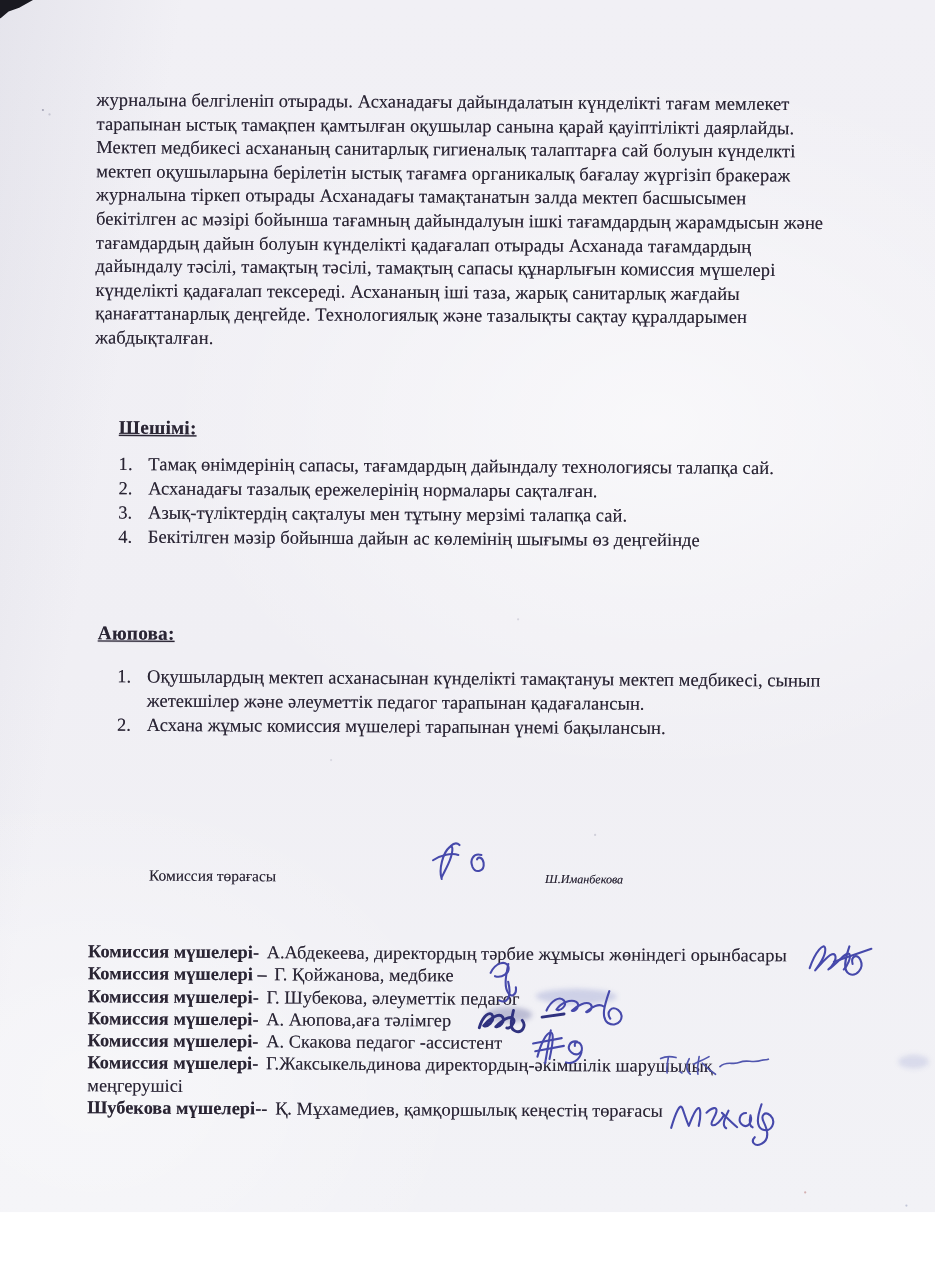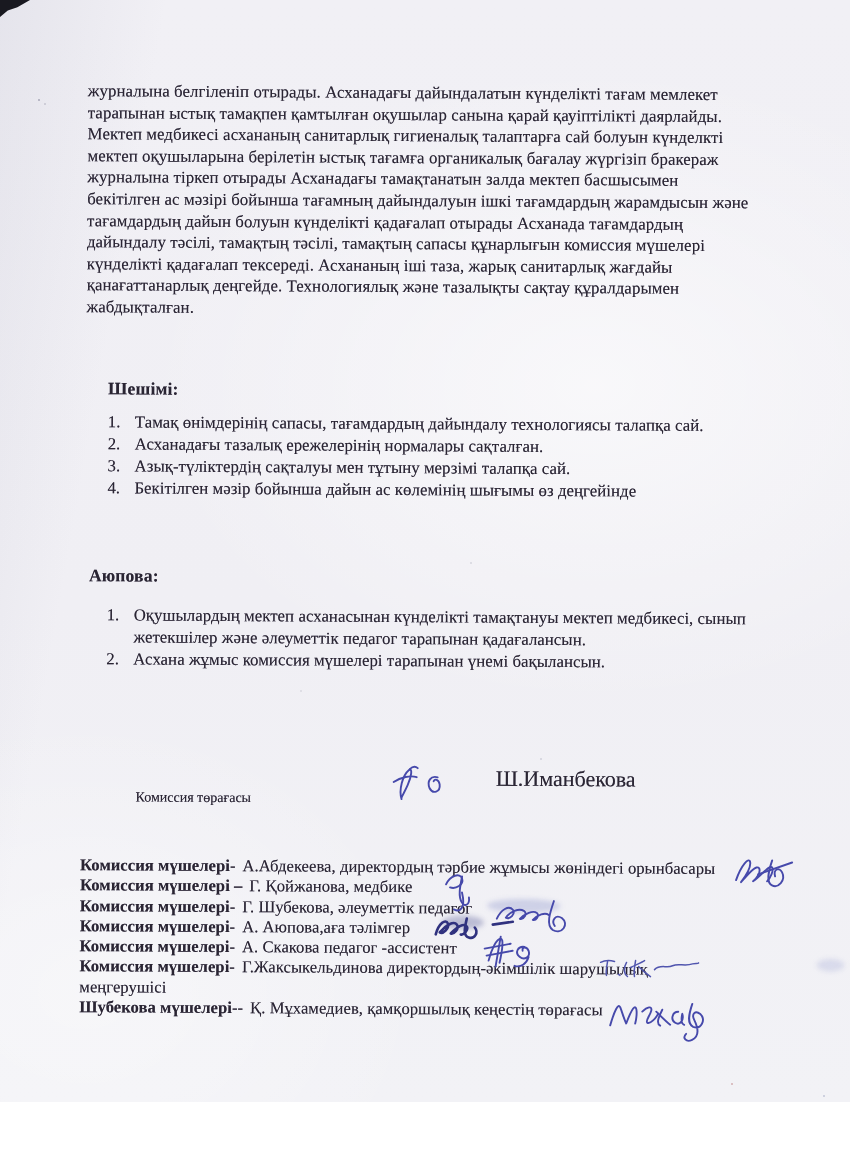--- a/index.html
+++ b/index.html
@@ -22,32 +22,32 @@
   .specks{position:absolute;left:0;top:0;width:2px;height:2px;background:transparent;border-radius:50%;
     box-shadow:
       38px 99px 0 rgba(70,70,100,.40), 44px 103px 0 rgba(90,90,120,.25),
       136px 96px 0 rgba(80,80,110,.30), 648px 119px 0 rgba(90,90,130,.25),
       222px 421px 0 rgba(90,90,120,.22), 470px 562px 0 rgba(100,100,130,.20),
       731px 1083px 0 rgba(176,96,96,.45), 659px 1104px 0 rgba(96,120,186,.45),
       823px 1095px 0 rgba(120,130,170,.40), 690px 1135px 0 rgba(150,90,100,.40),
       540px 758px 0 rgba(110,110,140,.25), 300px 690px 0 rgba(110,110,140,.18);}
   .para{position:absolute;left:88px;top:80px;font-size:16.8px;line-height:21.6px;letter-spacing:.1px;}
   .pline{white-space:nowrap;}
-  .h{position:absolute;font-weight:bold;font-size:17.5px;letter-spacing:.2px;}
+  .h{position:absolute;font-weight:bold;font-size:17.5px;letter-spacing:.2px;text-decoration:underline;}
   .decision-h{left:110px;top:378px;}
   .suggestion-h{left:92px;top:565px;}
   .olist{position:absolute;left:110px;font-size:16.8px;line-height:22px;letter-spacing:.05px;}
   .decision-list{top:411px;}
   .suggestion-list{top:604px;}
   .oitem{display:flex;}
   .num{width:27px;flex:none;}
   .itxt{white-space:nowrap;}
   .itxt .l{display:block;white-space:nowrap;}
   .chairman-label{position:absolute;left:140px;top:789px;font-size:14px;}
-  .chairman-name{position:absolute;left:500px;top:763px;font-size:22px;}
+  .chairman-name{position:absolute;left:500px;top:791px;font-size:11px;font-style:italic;}
   .members{position:absolute;left:85px;top:855px;font-size:16.6px;line-height:20.3px;letter-spacing:.05px;}
   .mline{white-space:nowrap;}
   .mline b{font-weight:bold;margin-right:7px;}
   .mline .t2{display:block;}
   .sig{position:absolute;overflow:visible;}
   .sig path{fill:none;stroke:#4649ab;stroke-width:1.9;stroke-linecap:round;stroke-linejoin:round;}
   .sig.dark path{stroke:#30327f;stroke-width:2.6;}
   .sig.light path{stroke:#5055ae;stroke-width:1.5;}
   .smudge{position:absolute;border-radius:50%;filter:blur(2.5px);}
   .smudge-1{left:492px;top:896px;width:74px;height:14px;background:rgba(104,114,188,.26);}

